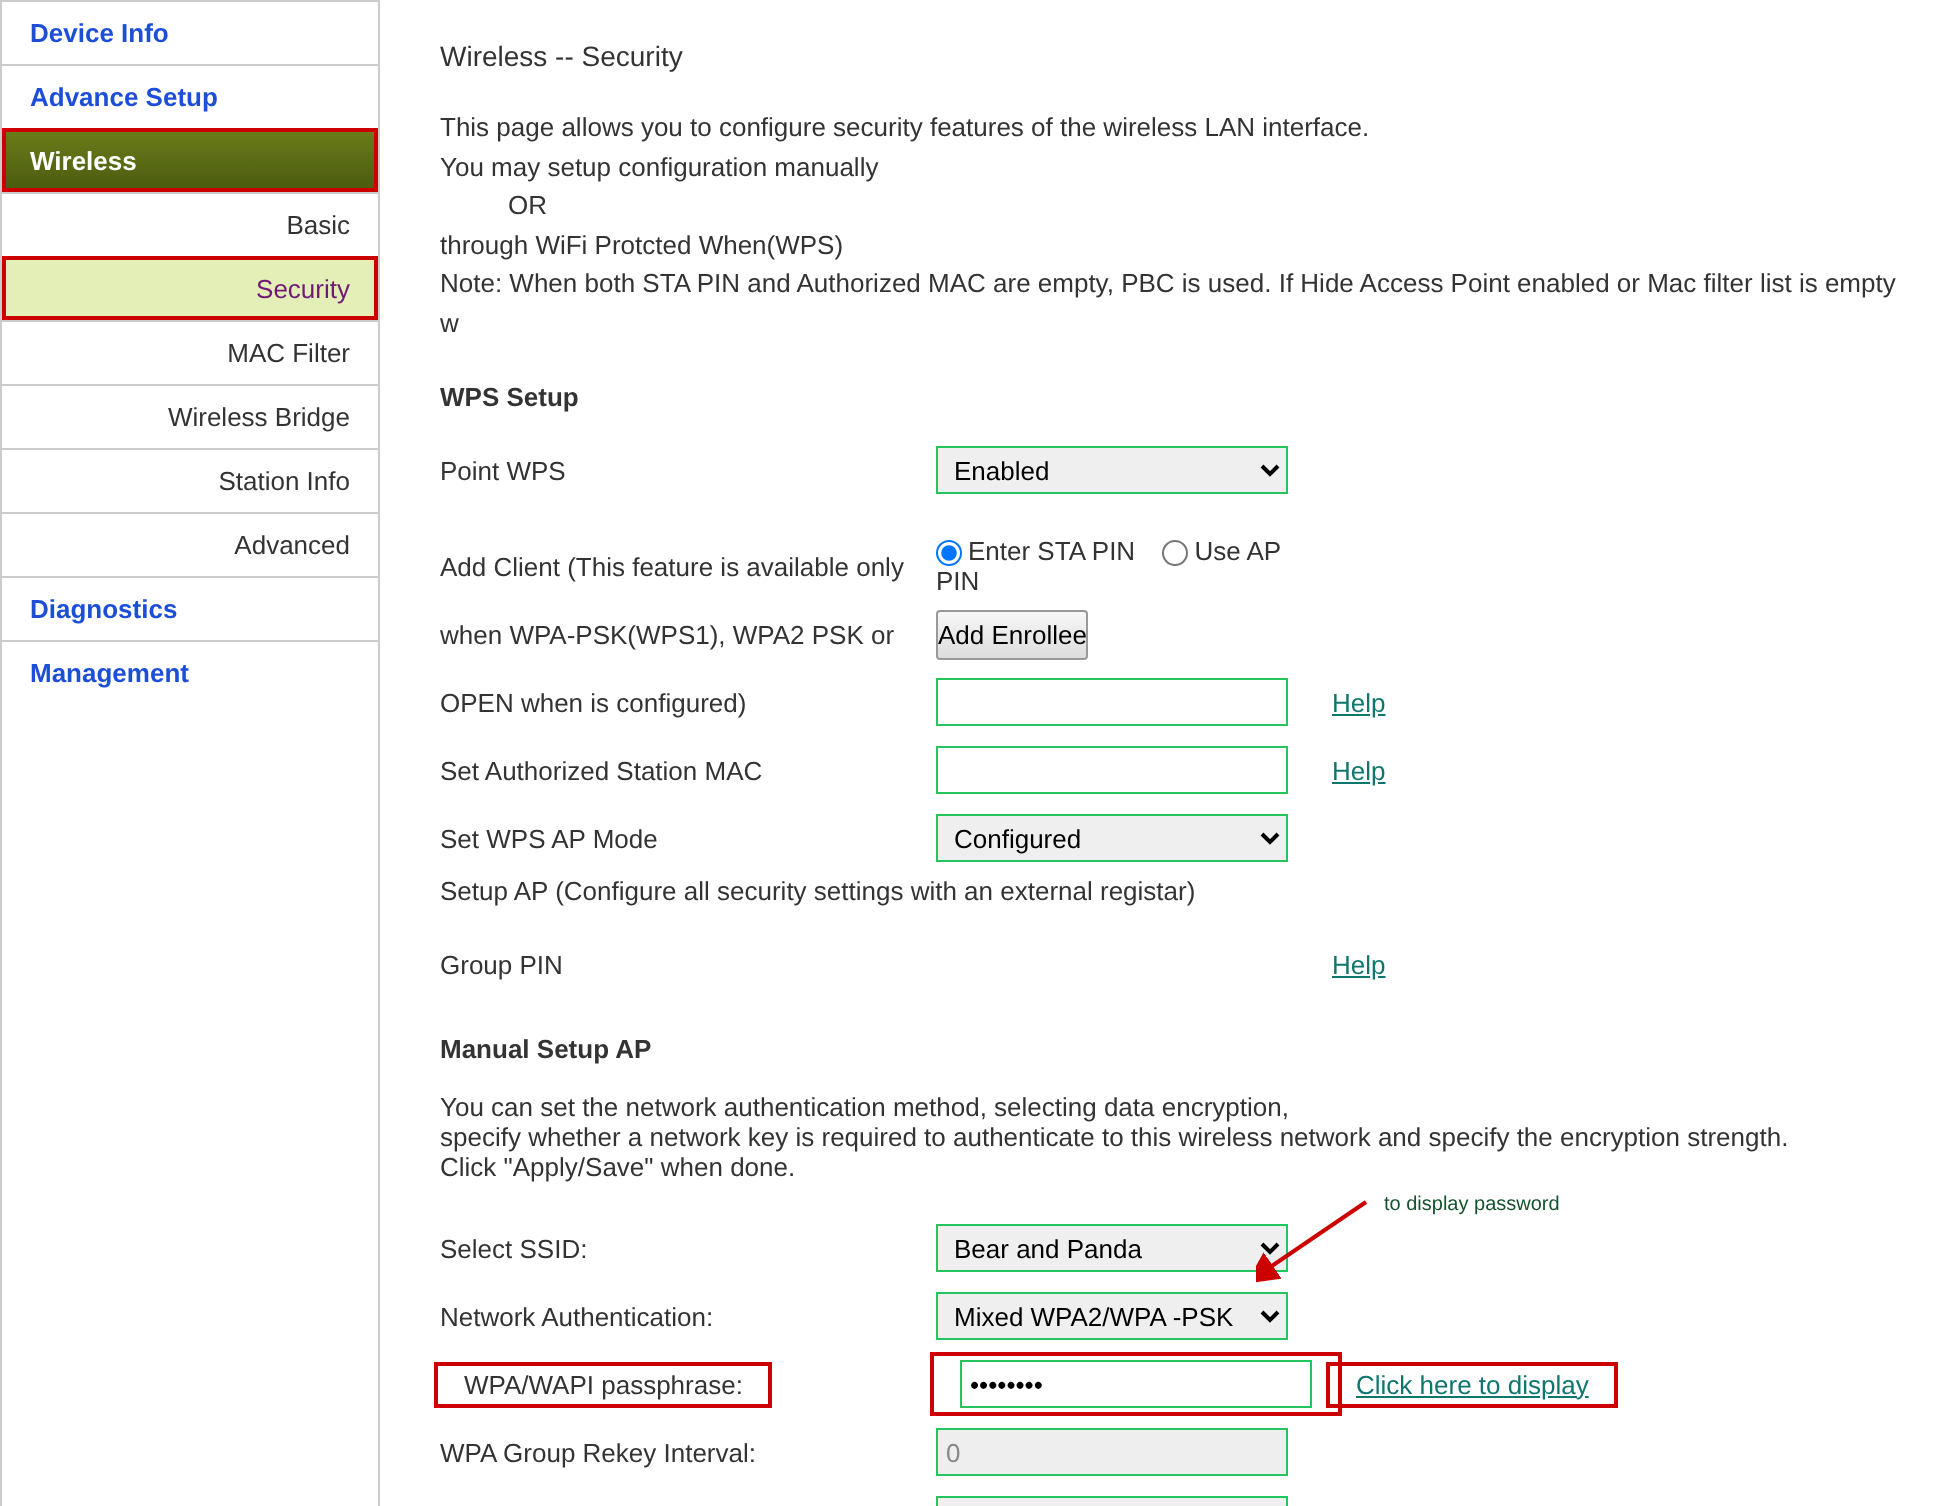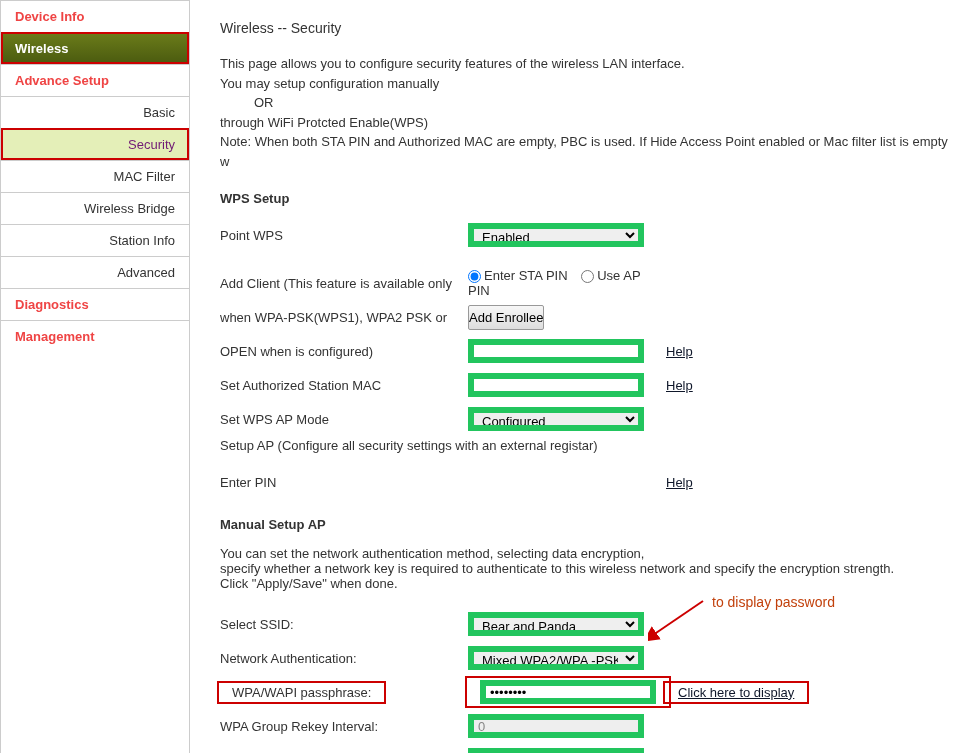--- a/index.html
+++ b/index.html
@@ -3,21 +3,21 @@
 <meta charset="utf-8">
 <style>
 * { box-sizing: border-box; margin: 0; padding: 0; }
 body { font-family: "Segoe UI", Arial, sans-serif; font-size: 13px; color: #333; background: #fff; }
 .container { display: flex; width: 968px; }
 
 .sidebar { width: 190px; border: 1px solid #ccc; border-top: none; }
 .sidebar-item {
   padding: 8px 14px; border-top: 1px solid #ccc; cursor: pointer; font-size: 13px;
 }
-.sidebar-item.bold { font-weight: bold; color: #ef4444; }
+.sidebar-item.bold { font-weight: bold; color: #1d4ed8; }
 .sidebar-item.sub { padding-left: 28px; font-weight: normal; color: #333; text-align: right; }
 .sidebar-item.parent-hl {
   background: linear-gradient(#6b7c1a, #4a5a0f); color: #fff; font-weight: bold;
   outline: 2px solid #c00; outline-offset: -2px;
 }
 .sidebar-item.active-sub {
   background: #e4efb8; color: #701a75; outline: 2px solid #c00; outline-offset: -2px;
 }
 
 .main { flex: 1; padding: 20px 10px 20px 30px; }
@@ -26,71 +26,71 @@
 .or-indent { margin-left: 34px; }
 .section-head { font-weight: bold; margin: 20px 0 14px; font-size: 13px; }
 
 .row { display: flex; align-items: center; min-height: 30px; margin-bottom: 4px; }
 .row .lbl { width: 248px; font-size: 13px; }
 .row .ctrl { width: 180px; }
 .row .extra { margin-left: 18px; }
 
 select, input[type=text], input[type=password] {
   width: 176px; height: 24px; font-size: 13px; padding: 0 4px;
-  border: 6px solid #22c55e; background: #fff;
+  border: 1px solid #22c55e; background: #fff;
 }
 select { background: #efefef; }
 input[readonly] { background: #eee; color: #888; }
 
 button.btn {
   background: linear-gradient(#f7f7f7, #ddd); border: 1px solid #999;
   padding: 4px 0; font-size: 13px; cursor: pointer; border-radius: 2px;
 }
 
-a.help { color: #0f172a; text-decoration: underline; font-size: 13px; }
+a.help { color: #0f766e; text-decoration: underline; font-size: 13px; }
 
 .radio-group label { margin-right: 10px; font-size: 13px; }
 .radio-group input { vertical-align: middle; margin-right: 3px; }
 
 .highlight-box { outline: 2px solid #c00; outline-offset: 1px; padding: 1px 12px; }
 
 .arrow-annot {
-  position: absolute; left: 648px; top: 593px; color: #c2410c; font-size: 14px;
+  position: absolute; left: 628px; top: 593px; color: #14532d; font-size: 10px;
   display: flex; align-items: center; pointer-events: none;
 }
 .arrow-annot svg { margin-right: 4px; }
 
 .rel { position: relative; }
 </style>
 </head>
 <body class="rel">
 
 <div class="container">
   <div class="sidebar">
     <div class="sidebar-item bold">Device Info</div>
+    <div class="sidebar-item bold">Advance Setup</div>
     <div class="sidebar-item bold parent-hl">Wireless</div>
-    <div class="sidebar-item bold">Advance Setup</div>
     <div class="sidebar-item sub">Basic</div>
     <div class="sidebar-item sub active-sub">Security</div>
     <div class="sidebar-item sub">MAC Filter</div>
     <div class="sidebar-item sub">Wireless Bridge</div>
     <div class="sidebar-item sub">Station Info</div>
     <div class="sidebar-item sub">Advanced</div>
     <div class="sidebar-item bold">Diagnostics</div>
     <div class="sidebar-item bold">Management</div>
   </div>
 
   <div class="main">
     <h2 class="page-title">Wireless -- Security</h2>
 
     <div class="intro">
       <p>This page allows you to configure security features of the wireless LAN interface.</p>
       <p>You may setup configuration manually</p>
       <p class="or-indent">OR</p>
-      <p>through WiFi Protcted Enable(WPS)</p>
+      <p>through WiFi Protcted When(WPS)</p>
       <p>Note: When both STA PIN and Authorized MAC are empty, PBC is used. If Hide Access Point enabled or Mac filter list is empty w</p>
     </div>
 
     <div class="section-head">WPS Setup</div>
 
     <div class="row">
       <div class="lbl">Point WPS</div>
       <div class="ctrl">
         <select>
           <option>Enabled</option>
@@ -136,21 +136,21 @@
       <div class="ctrl">
         <select>
           <option>Configured</option>
         </select>
       </div>
     </div>
 
     <p style="margin:2px 0 14px">Setup AP (Configure all security settings with an external registar)</p>
 
     <div class="row">
-      <div class="lbl">Enter PIN</div>
+      <div class="lbl">Group PIN</div>
       <div class="ctrl">
         <span style="color:#ddd"></span>
       </div>
       <div class="extra"><a href="#" class="help">Help</a></div>
     </div>
 
     <div class="section-head">Manual Setup AP</div>
 
     <p>You can set the network authentication method, selecting data encryption,</p>
     <p>specify whether a network key is required to authenticate to this wireless network and specify the encryption strength.</p>

